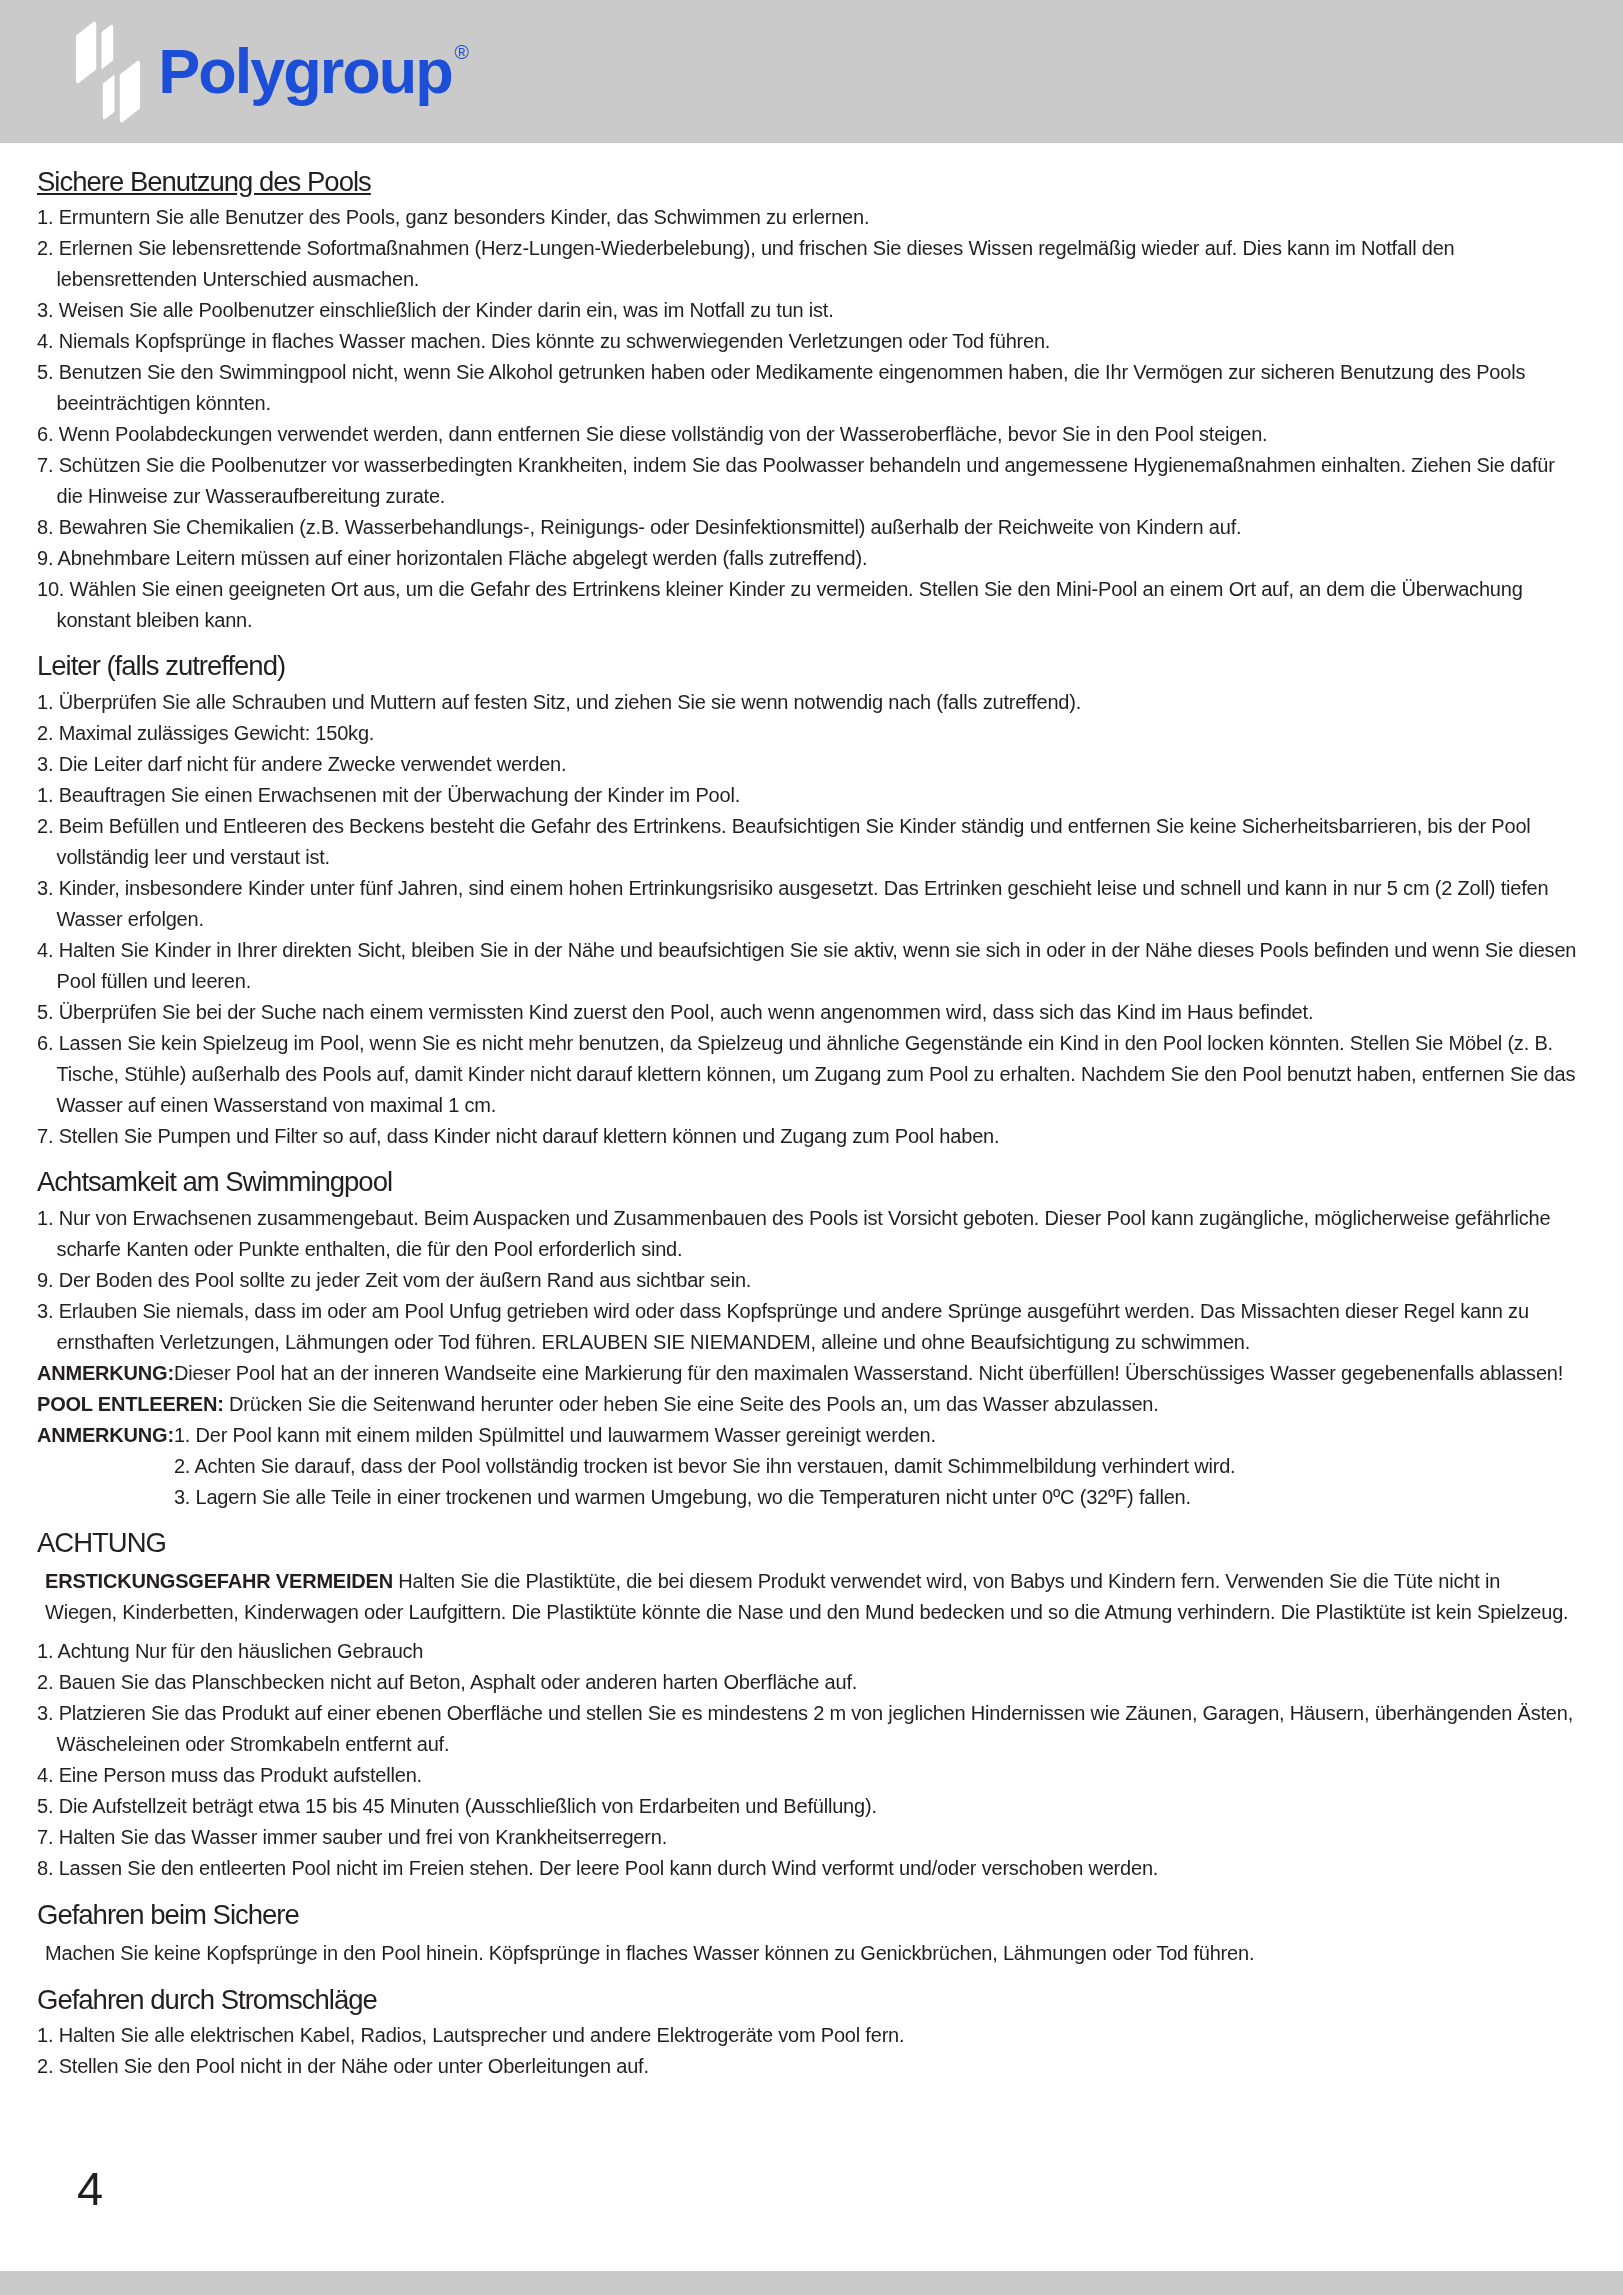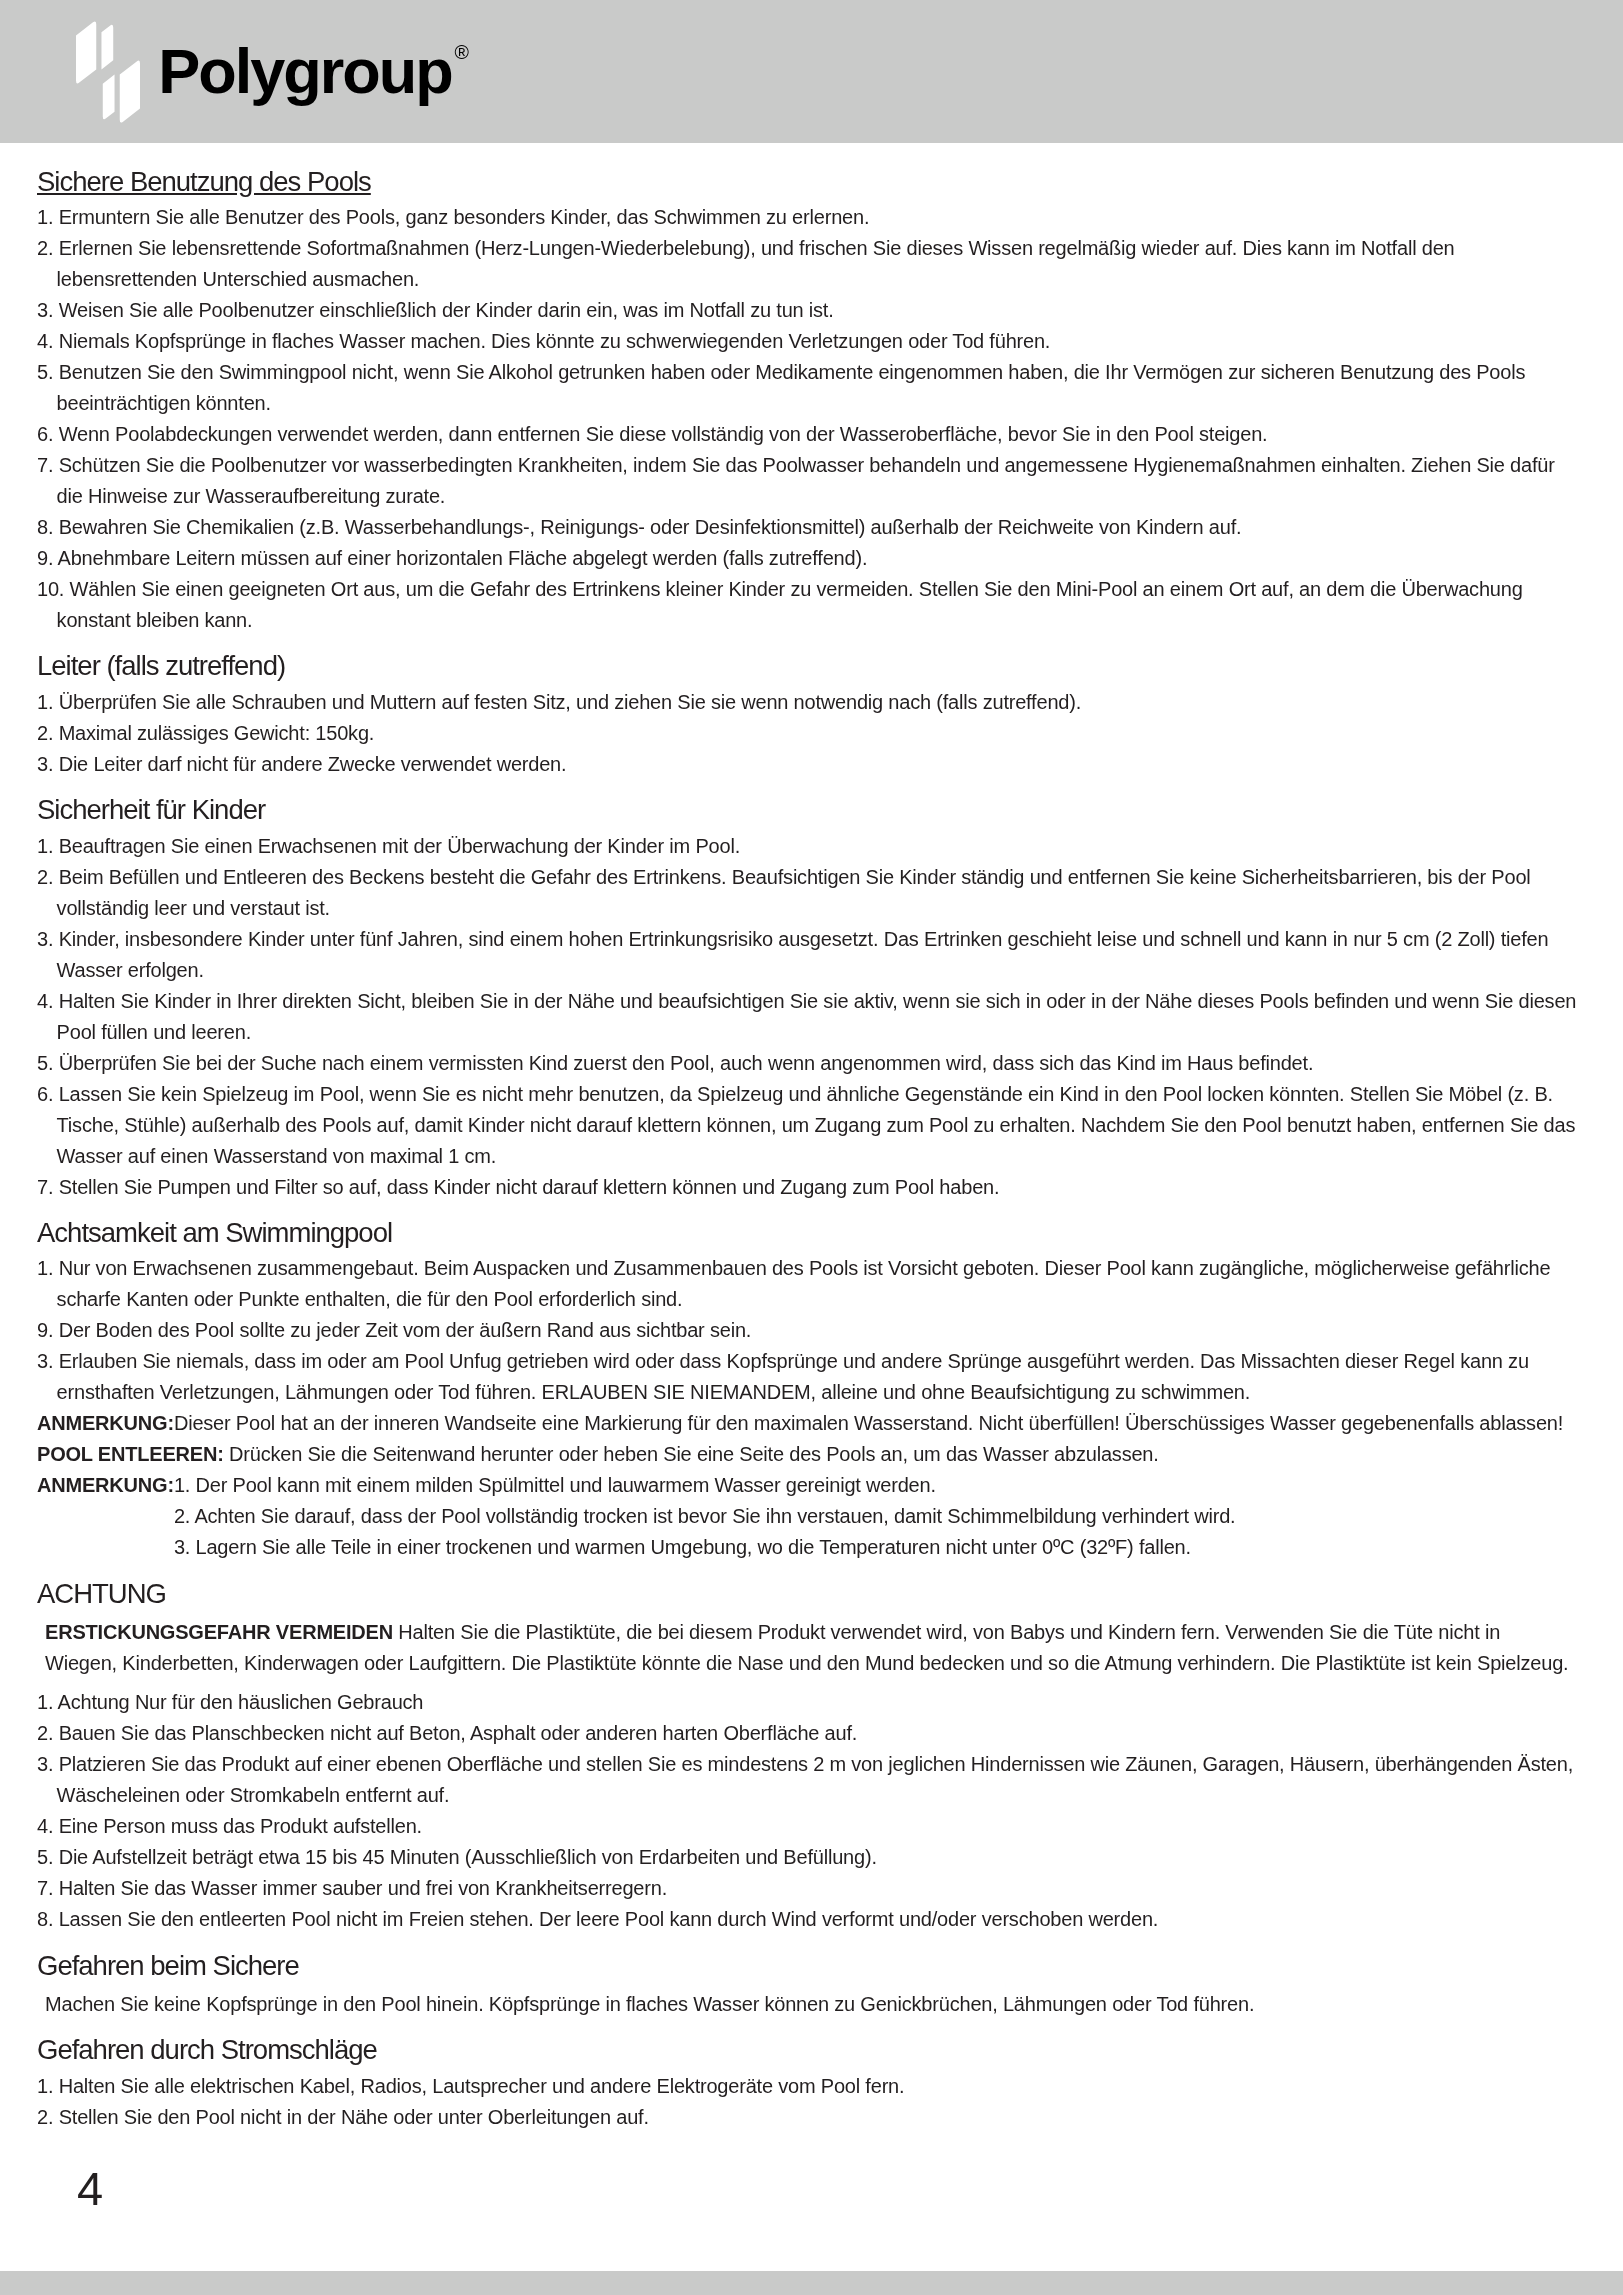--- a/index.html
+++ b/index.html
@@ -15,21 +15,21 @@
   .header {
     height:143px; width:100%;
     background:#c9cac9;
     display:flex; align-items:center;
     box-sizing:border-box;
     padding-left:76px;
   }
   .brand { display:flex; align-items:center; gap:18.3px; }
   .brand-icon { width:64px; height:102px; display:block; }
   .brand-text {
-    color:#000000;
+    color:#1d4ed8;
     font-size:63px; font-weight:bold;
     letter-spacing:-2px;
     line-height:1;
     display:flex; align-items:flex-start;
   }
   .reg-mark { font-size:19.6px; font-weight:normal; margin-top:2.6px; margin-left:2.6px; letter-spacing:0; }
   
   .content {
     box-sizing:border-box;
     padding:23.6px 38px 0 37px;
@@ -101,21 +101,20 @@
   </div>
 
   <div class="sec">
     <h2>Leiter (falls zutreffend)</h2>
     <div class="li">1. Überprüfen Sie alle Schrauben und Muttern auf festen Sitz, und ziehen Sie sie wenn notwendig nach (falls zutreffend).</div>
     <div class="li">2. Maximal zulässiges Gewicht: 150kg.</div>
     <div class="li">3. Die Leiter darf nicht für andere Zwecke verwendet werden.</div>
   </div>
 
   <div class="sec">
-    <h2>Sicherheit für Kinder</h2>
     <div class="li">1. Beauftragen Sie einen Erwachsenen mit der Überwachung der Kinder im Pool.</div>
     <div class="li">2. Beim Befüllen und Entleeren des Beckens besteht die Gefahr des Ertrinkens. Beaufsichtigen Sie Kinder ständig und entfernen Sie keine Sicherheitsbarrieren, bis der Pool vollständig leer und verstaut ist.</div>
     <div class="li">3. Kinder, insbesondere Kinder unter fünf Jahren, sind einem hohen Ertrinkungsrisiko ausgesetzt. Das Ertrinken geschieht leise und schnell und kann in nur 5 cm (2 Zoll) tiefen Wasser erfolgen.</div>
     <div class="li">4. Halten Sie Kinder in Ihrer direkten Sicht, bleiben Sie in der Nähe und beaufsichtigen Sie sie aktiv, wenn sie sich in oder in der Nähe dieses Pools befinden und wenn Sie diesen Pool füllen und leeren.</div>
     <div class="li">5. Überprüfen Sie bei der Suche nach einem vermissten Kind zuerst den Pool, auch wenn angenommen wird, dass sich das Kind im Haus befindet.</div>
     <div class="li">6. Lassen Sie kein Spielzeug im Pool, wenn Sie es nicht mehr benutzen, da Spielzeug und ähnliche Gegenstände ein Kind in den Pool locken könnten. Stellen Sie Möbel (z. B. Tische, Stühle) außerhalb des Pools auf, damit Kinder nicht darauf klettern können, um Zugang zum Pool zu erhalten. Nachdem Sie den Pool benutzt haben, entfernen Sie das Wasser auf einen Wasserstand von maximal 1 cm.</div>
     <div class="li">7. Stellen Sie Pumpen und Filter so auf, dass Kinder nicht darauf klettern können und Zugang zum Pool haben.</div>
   </div>
 
   <div class="sec">

